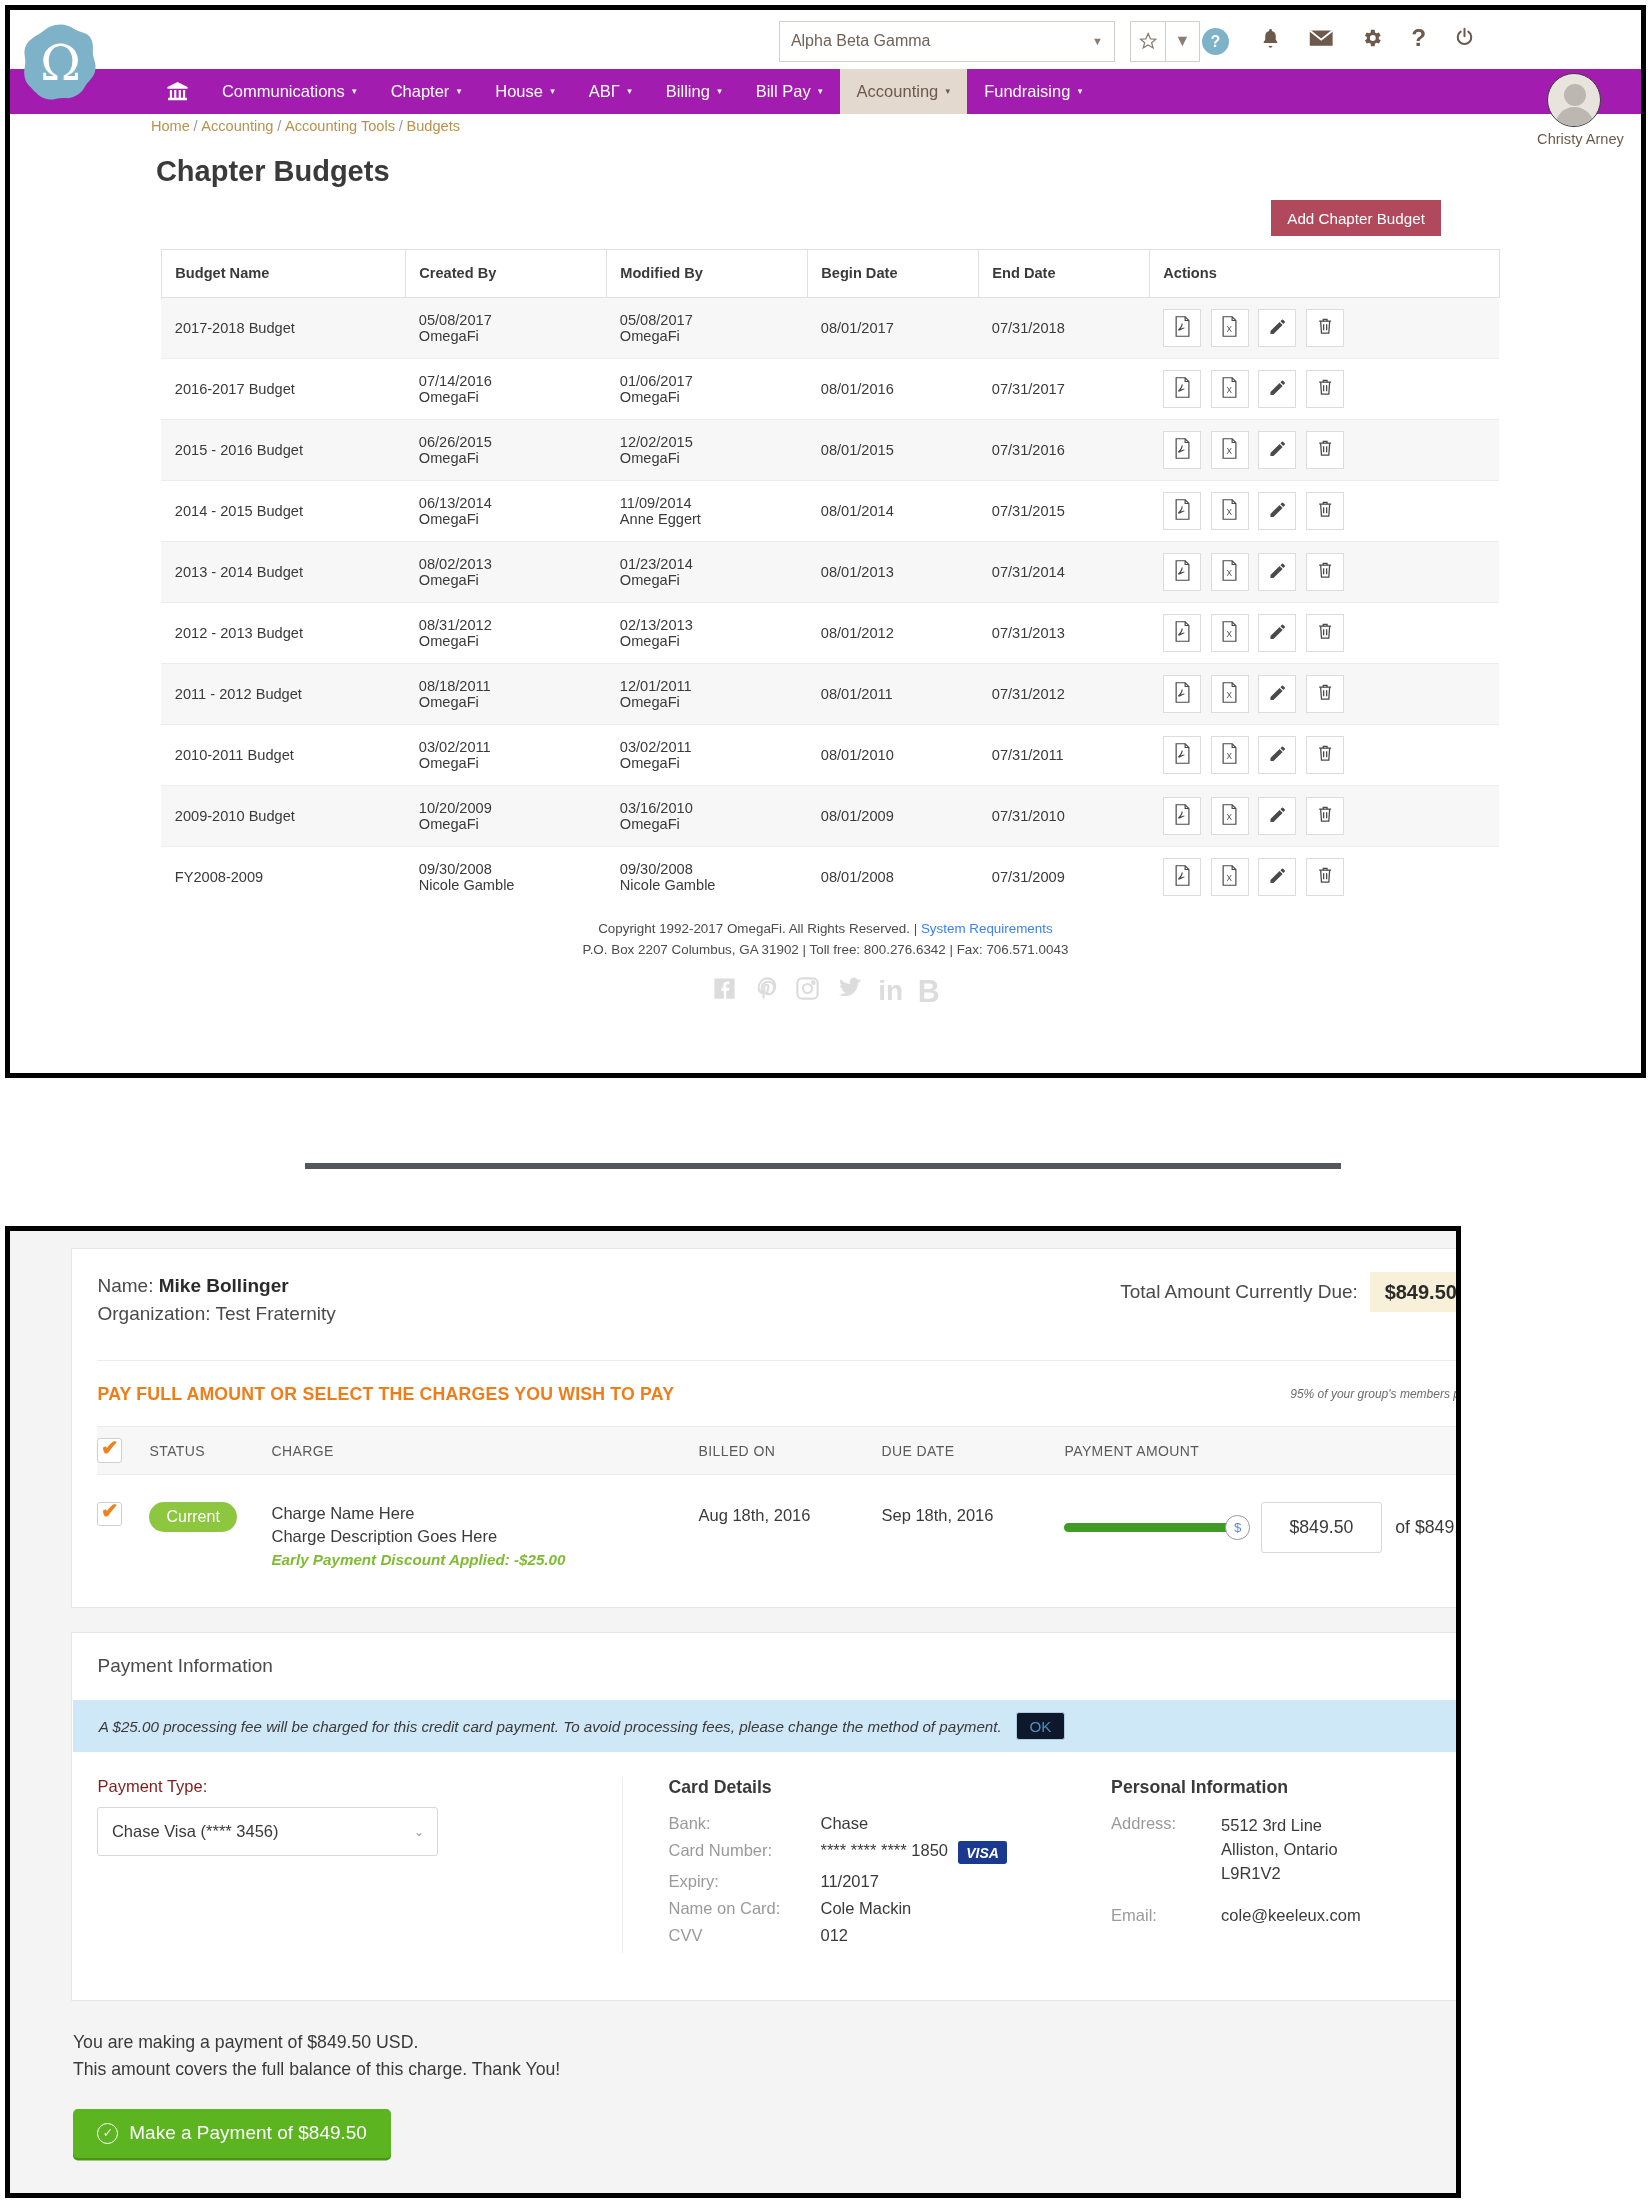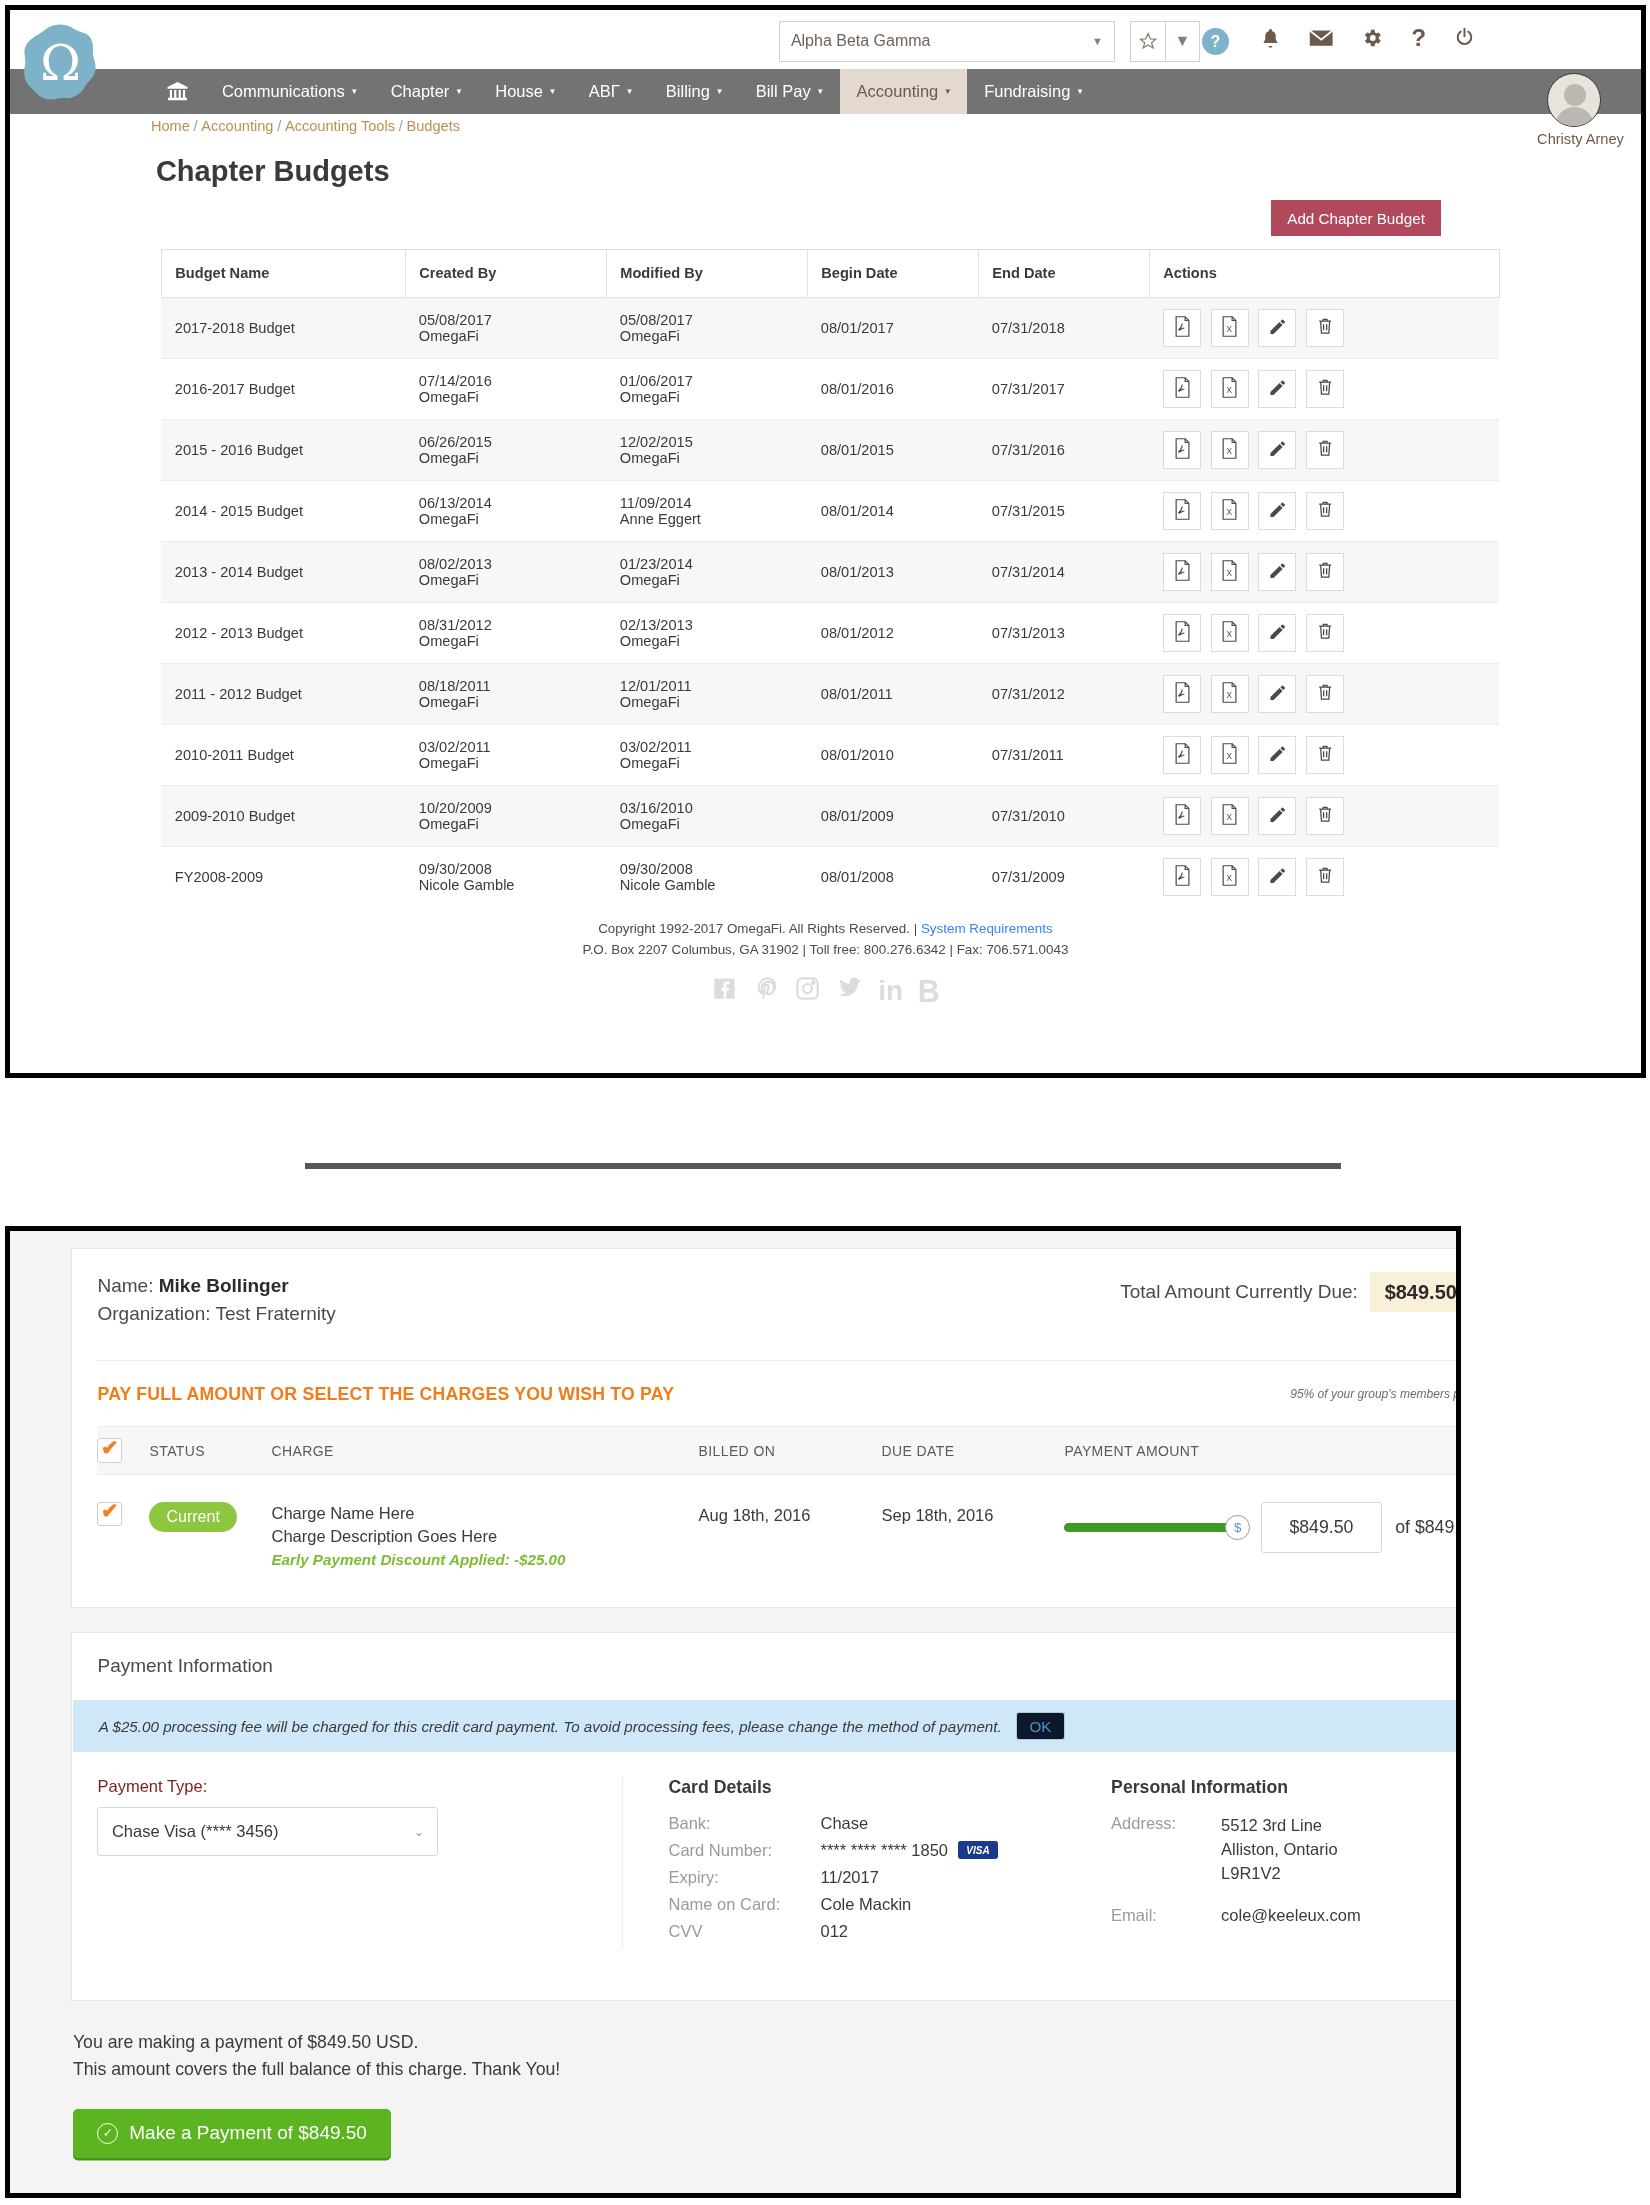--- a/index.html
+++ b/index.html
@@ -59,21 +59,21 @@
 
   
   .brand-logo {
     position: absolute; left: 11px; top: 13.4px;
     width: 79px; height: 79px; z-index: 5;
   }
 
   
   .main-nav {
     position: absolute; left: 0; top: 59px; width: 100%; height: 45px;
-    background: #737373;
+    background: #a21caf;
     display: flex; align-items: stretch;
   }
   .nav-spacer { width: 140px; }
   .nav-home {
     display: flex; align-items: center; justify-content: center;
     width: 55px; color: #ffffff;
   }
   .nav-item {
     display: flex; align-items: center; padding: 0 17px;
     color: #ffffff; font-size: 16.5px; white-space: nowrap;
@@ -286,21 +286,21 @@
     width: 341px; height: 49px; border: 1.2px solid #d8d8d8; background: #fff; border-radius: 3px;
     display: flex; align-items: center; padding: 0 13.4px; font-size: 16.5px; color: #3a3a3a; cursor: pointer;
   }
   .pi-select .caret { margin-left: auto; color: #9a9a9a; font-size: 12.2px; }
   .pi-head { font-size: 17.7px; font-weight: bold; color: #3a3a3a; margin-bottom: 16px; }
   .kv { display: flex; margin-bottom: 8px; align-items: flex-start; }
   .kv .k { width: 152px; font-size: 16.5px; color: #9a9a9a; }
   .kv .v { font-size: 16.5px; color: #3a3a3a; }
   .visa-chip {
     display: inline-block; background: #1a3a8f; color: #ffffff;
-    font-size: 10px; font-weight: bold; font-style: italic;
+    font-size: 14px; font-weight: bold; font-style: italic;
     padding: 3.7px 8.5px; border-radius: 2.4px; margin-left: 9.8px; vertical-align: 1.2px;
   }
   .kv-addr { display: flex; }
   .kv-addr .k { width: 110px; font-size: 16.5px; color: #9a9a9a; }
   .kv-addr .v { font-size: 16.5px; color: #3a3a3a; line-height: 1.44; }
   .kv-email { display: flex; margin-top: 21px; }
   .kv-email .k { width: 110px; font-size: 16.5px; color: #9a9a9a; }
   .kv-email .v { font-size: 16.5px; color: #3a3a3a; }
 
   .pay-summary {

